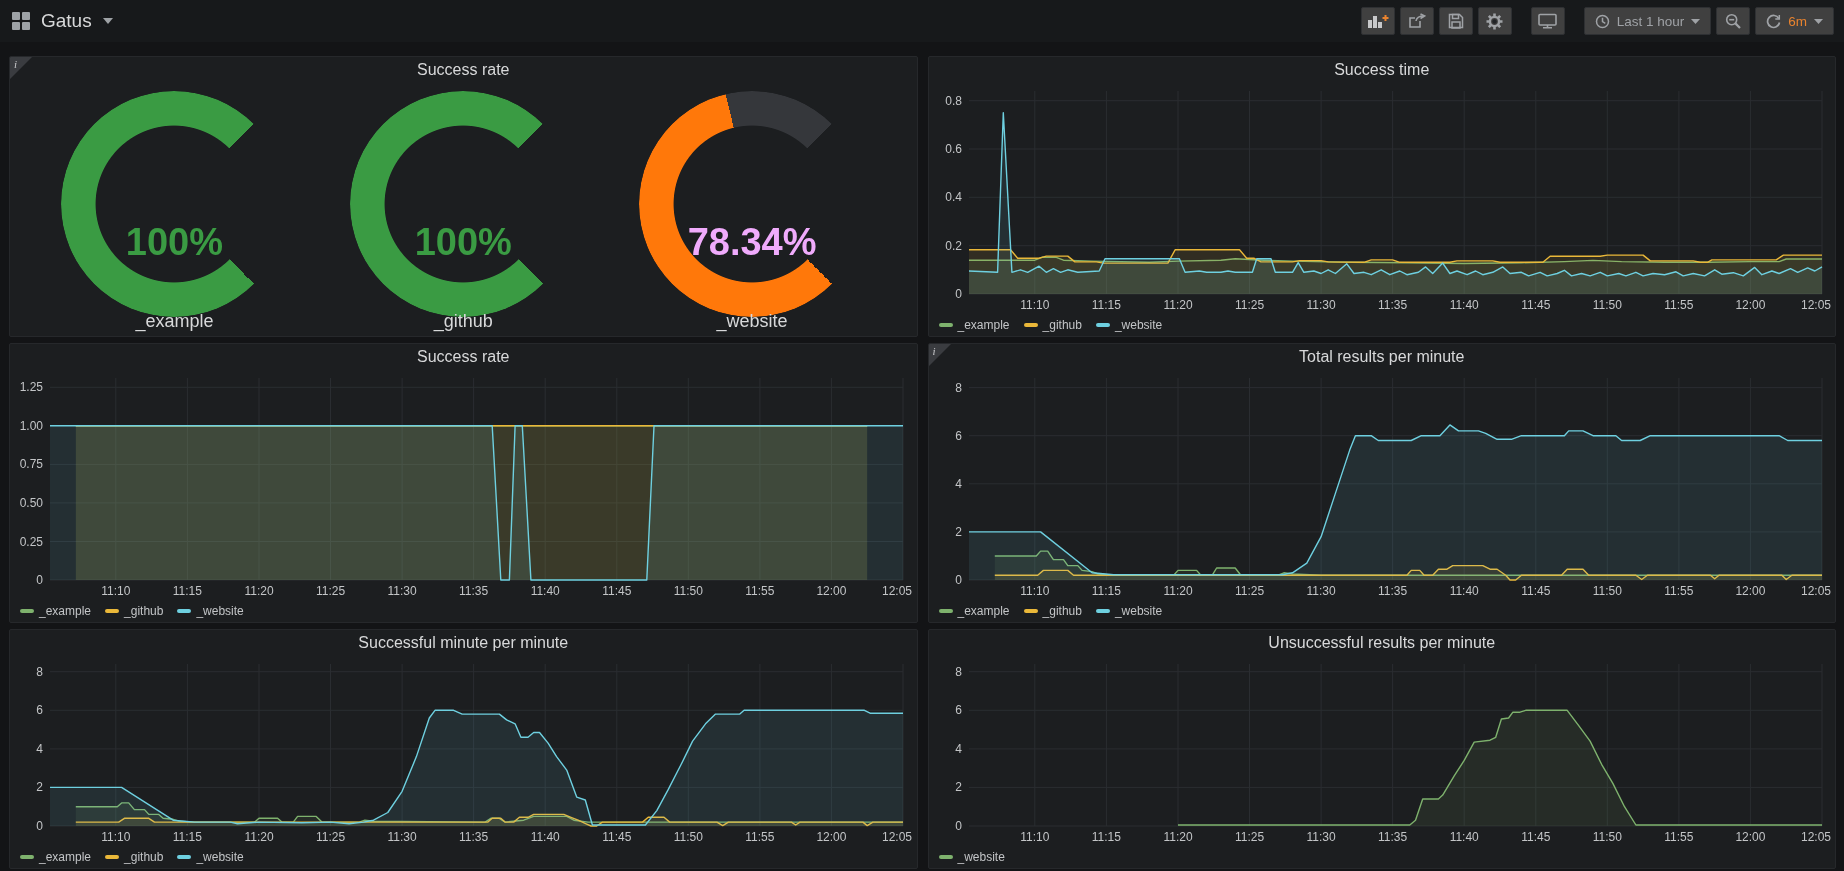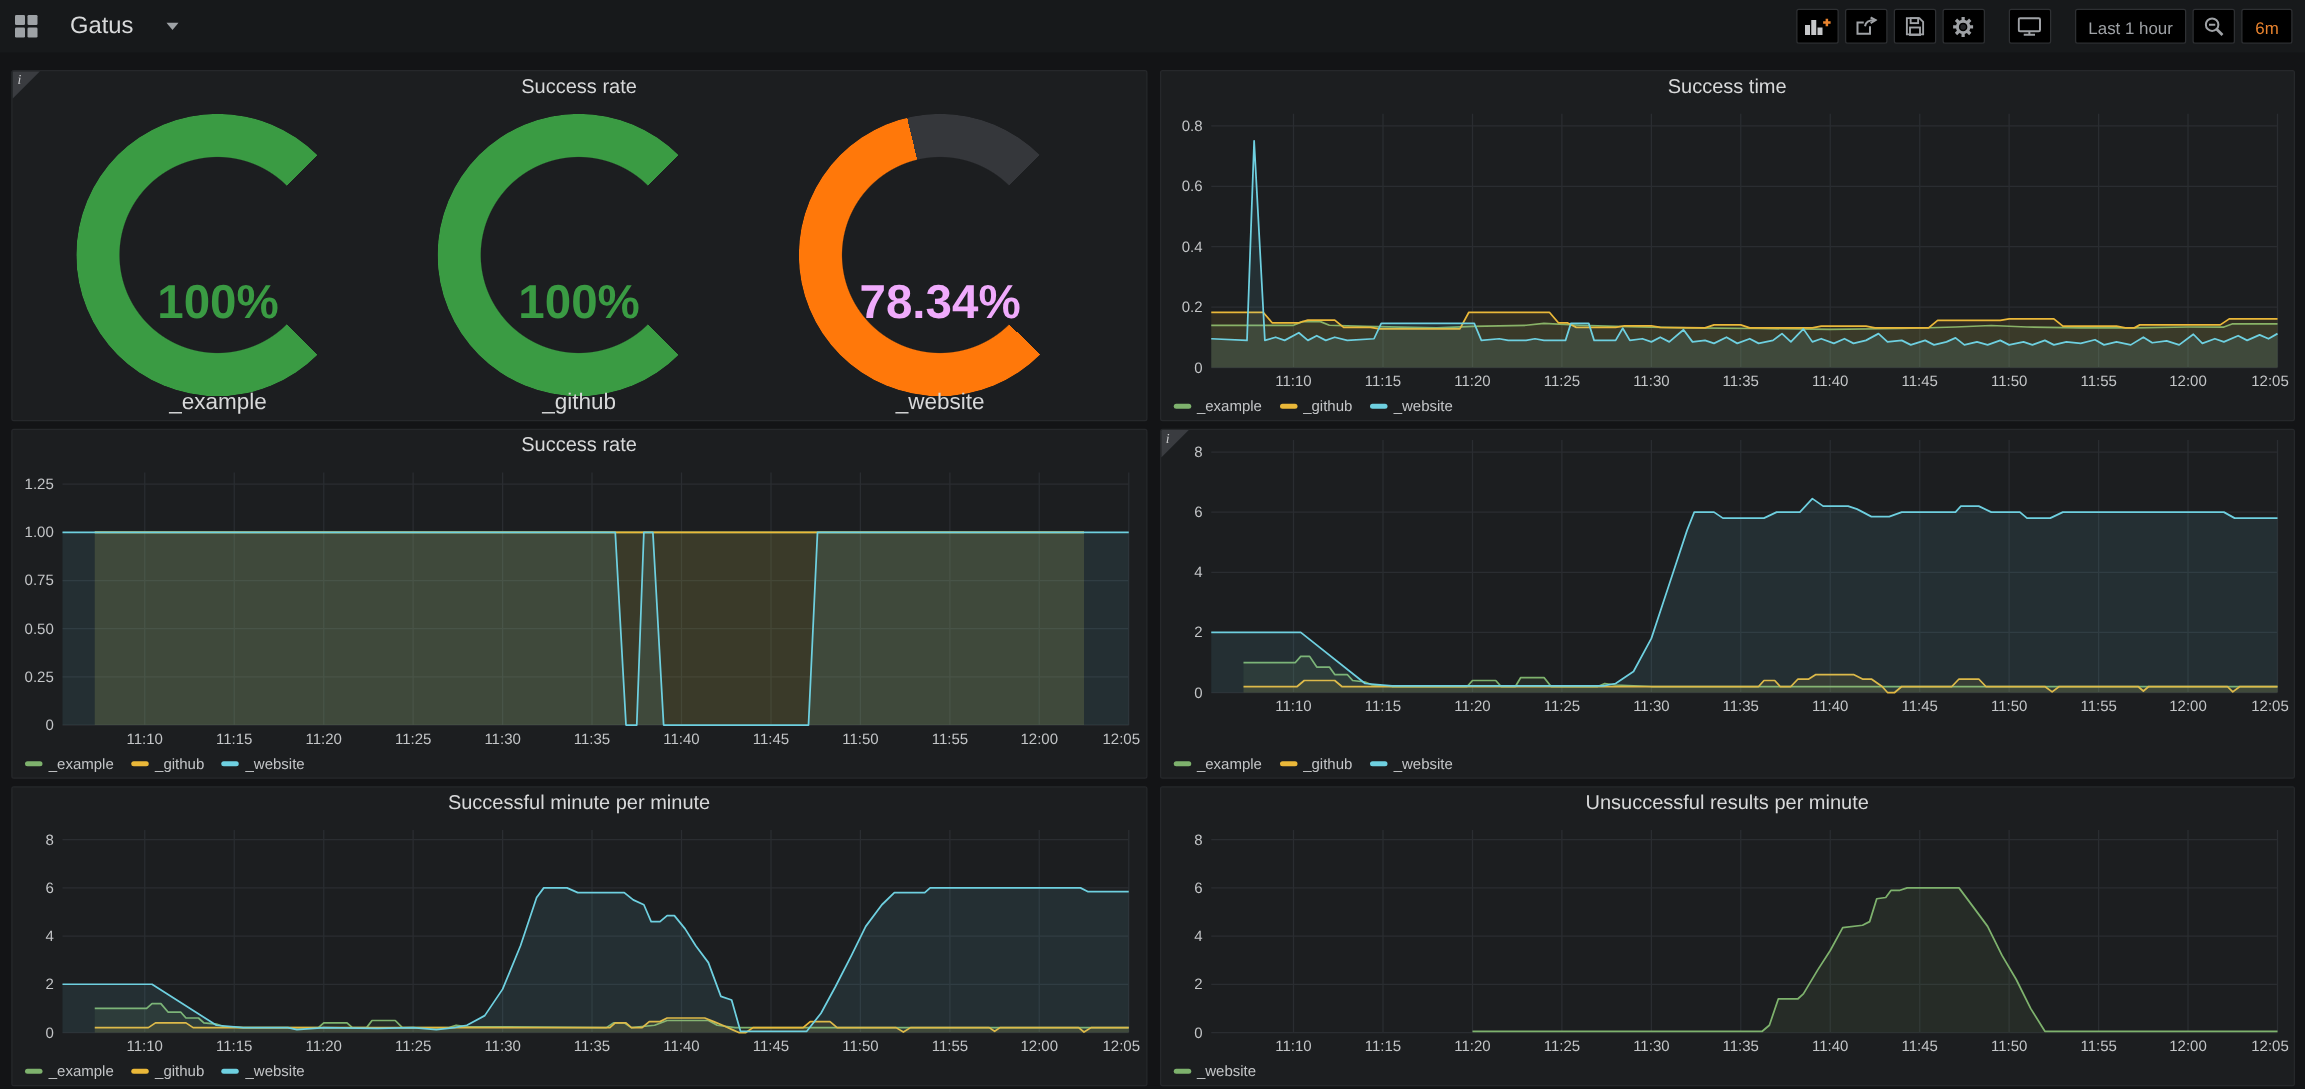--- a/index.html
+++ b/index.html
@@ -1,26 +1,26 @@
 <!DOCTYPE html>
 <html><head>
 <meta charset="utf-8">
 <style>
   * { margin:0; padding:0; box-sizing:border-box; }
   html,body { width:1844px; height:871px; overflow:hidden; background:#131416;
     font-family:"Liberation Sans", sans-serif; color:#d8d9da; }
   
   .navbar { height:42px; background:#17191b; display:flex; align-items:center;
     justify-content:space-between; padding:0 10px 0 12px; }
-  .nav-left { display:flex; align-items:center; gap:26px;text-align:right; }
+  .nav-left { display:flex; align-items:center; gap:11px;text-align:right; }
   .dash-title { font-size:19px; font-weight:500; color:#d8d9da; cursor:pointer; }
   .nav-right { display:flex; align-items:center; }
-  .btn { height:28px; background:#000000; border:1px solid #2e3033; border-radius:2px;
+  .btn { height:28px; background:#404040; border:1px solid #2e3033; border-radius:2px;
     display:inline-flex; align-items:center; gap:7px; padding:0 10px; margin-left:5px;
-    color:#9fa2a6; font-size:13.5px; cursor:pointer;flex-direction:column; }
+    color:#9fa2a6; font-size:13.5px; cursor:pointer; }
   .btn.sq { width:34px; justify-content:center; padding:0; }
   .btn .accent { color:#e9832e; font-weight:500; }
   .gap { width:14px; }
   .grid-icon { display:grid; grid-template-columns:8px 8px; grid-template-rows:8px 8px; gap:2px; }
   .grid-icon i { background:#9ea2a6; border-radius:1px; }
   
   .content { padding:14px 8px 0 9px; display:grid; grid-template-columns:1fr 1fr;
     grid-template-rows:281px 280px 240px; column-gap:10px; row-gap:6px; }
   .panel { background:#1c1e20; border:1px solid #26282b; border-radius:2px;
     position:relative; display:flex; flex-direction:column; overflow:hidden; }
@@ -284,20 +284,21 @@
           <i style="background:#6ED0E0"></i>
           <span>_website</span>
         </span>
       </div>
   </div>
 
   <div class="panel">
     <div class="corner">
         <span>i</span>
       </div>
+    <div class="panel-title">Total results per minute</div>
     <div class="chart">
         <svg width="907" height="230">
           <line x1="40" x2="893" y1="210.0" y2="210.0" stroke="#2a2d31"></line>
           <text class="tick" x="33" y="214.0" text-anchor="end">0</text>
           <line x1="40" x2="893" y1="161.9" y2="161.9" stroke="#2a2d31"></line>
           <text class="tick" x="33" y="165.9" text-anchor="end">2</text>
           <line x1="40" x2="893" y1="113.8" y2="113.8" stroke="#2a2d31"></line>
           <text class="tick" x="33" y="117.8" text-anchor="end">4</text>
           <line x1="40" x2="893" y1="65.7" y2="65.7" stroke="#2a2d31"></line>
           <text class="tick" x="33" y="69.7" text-anchor="end">6</text>

